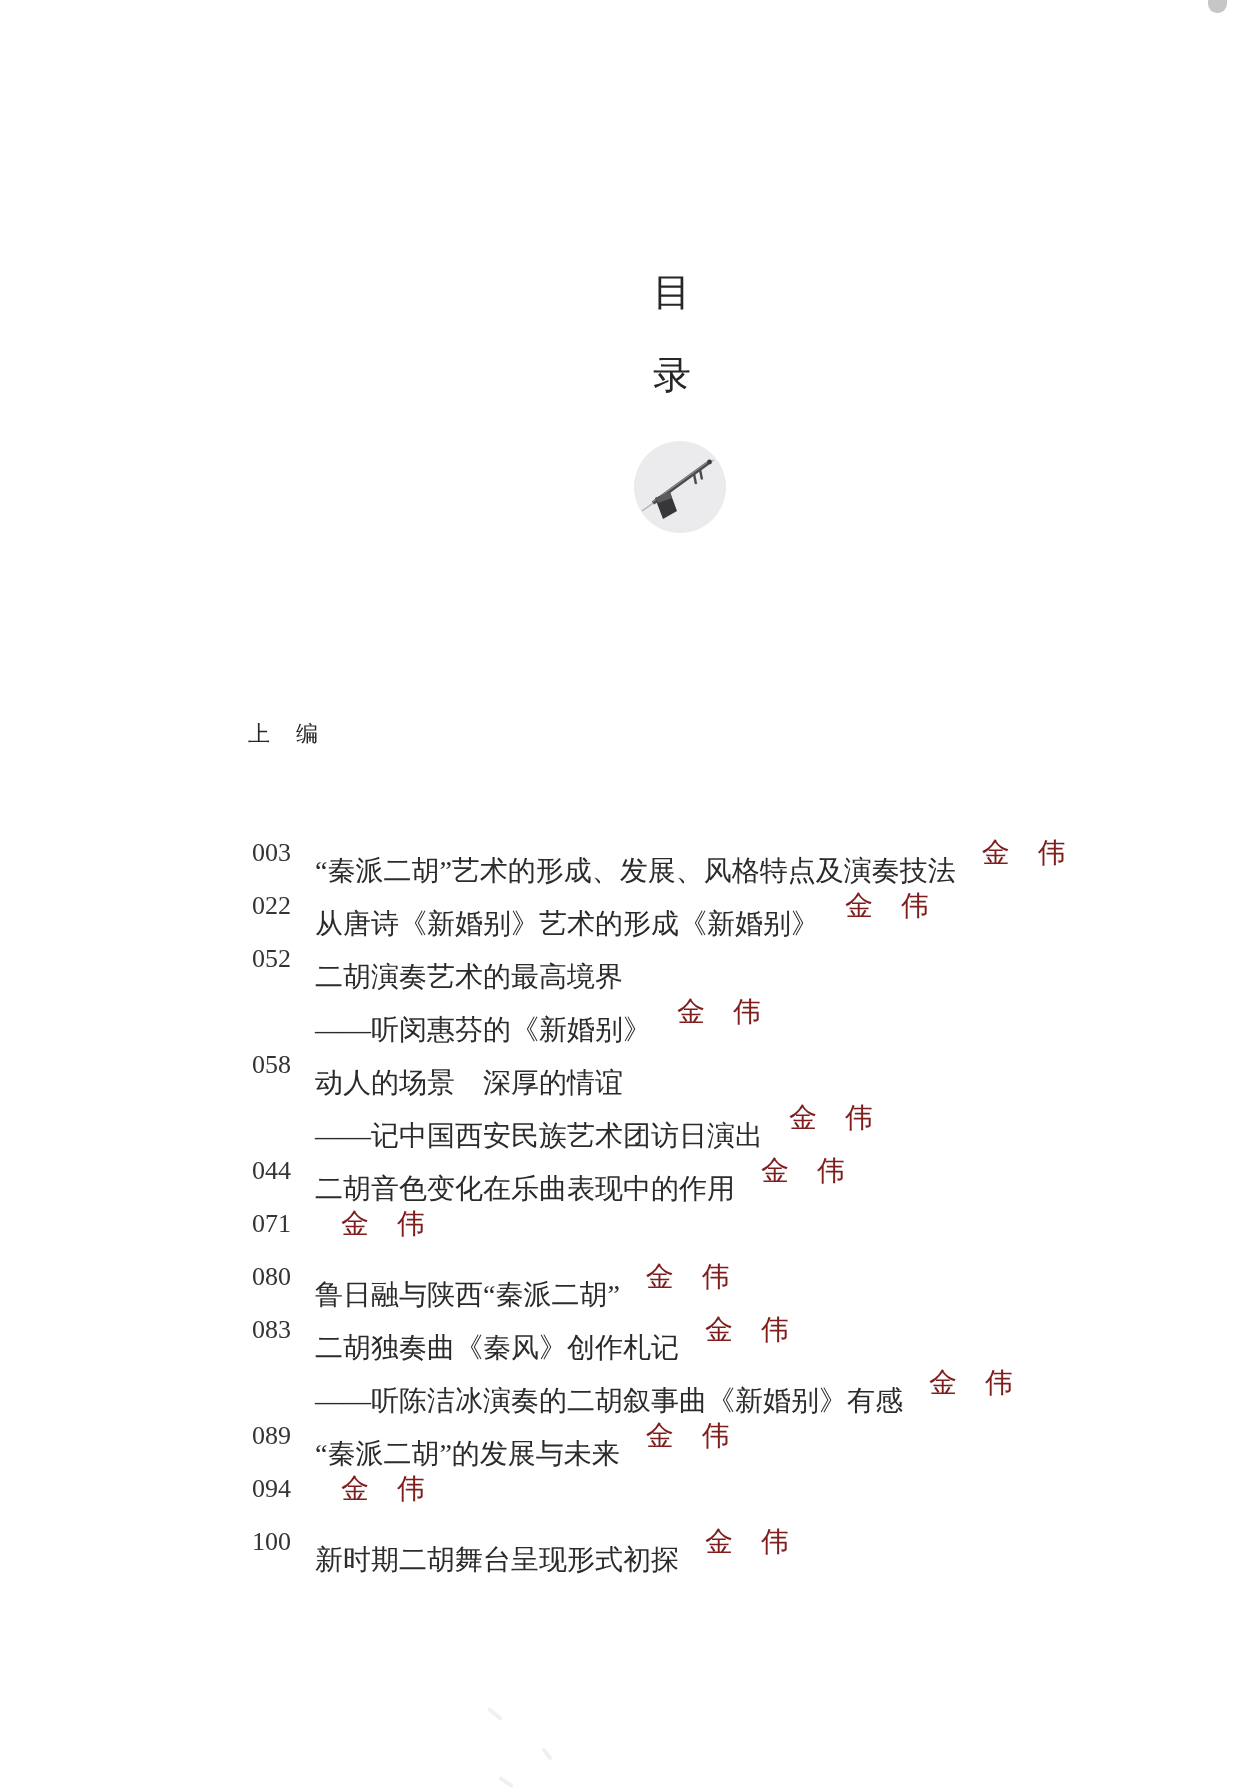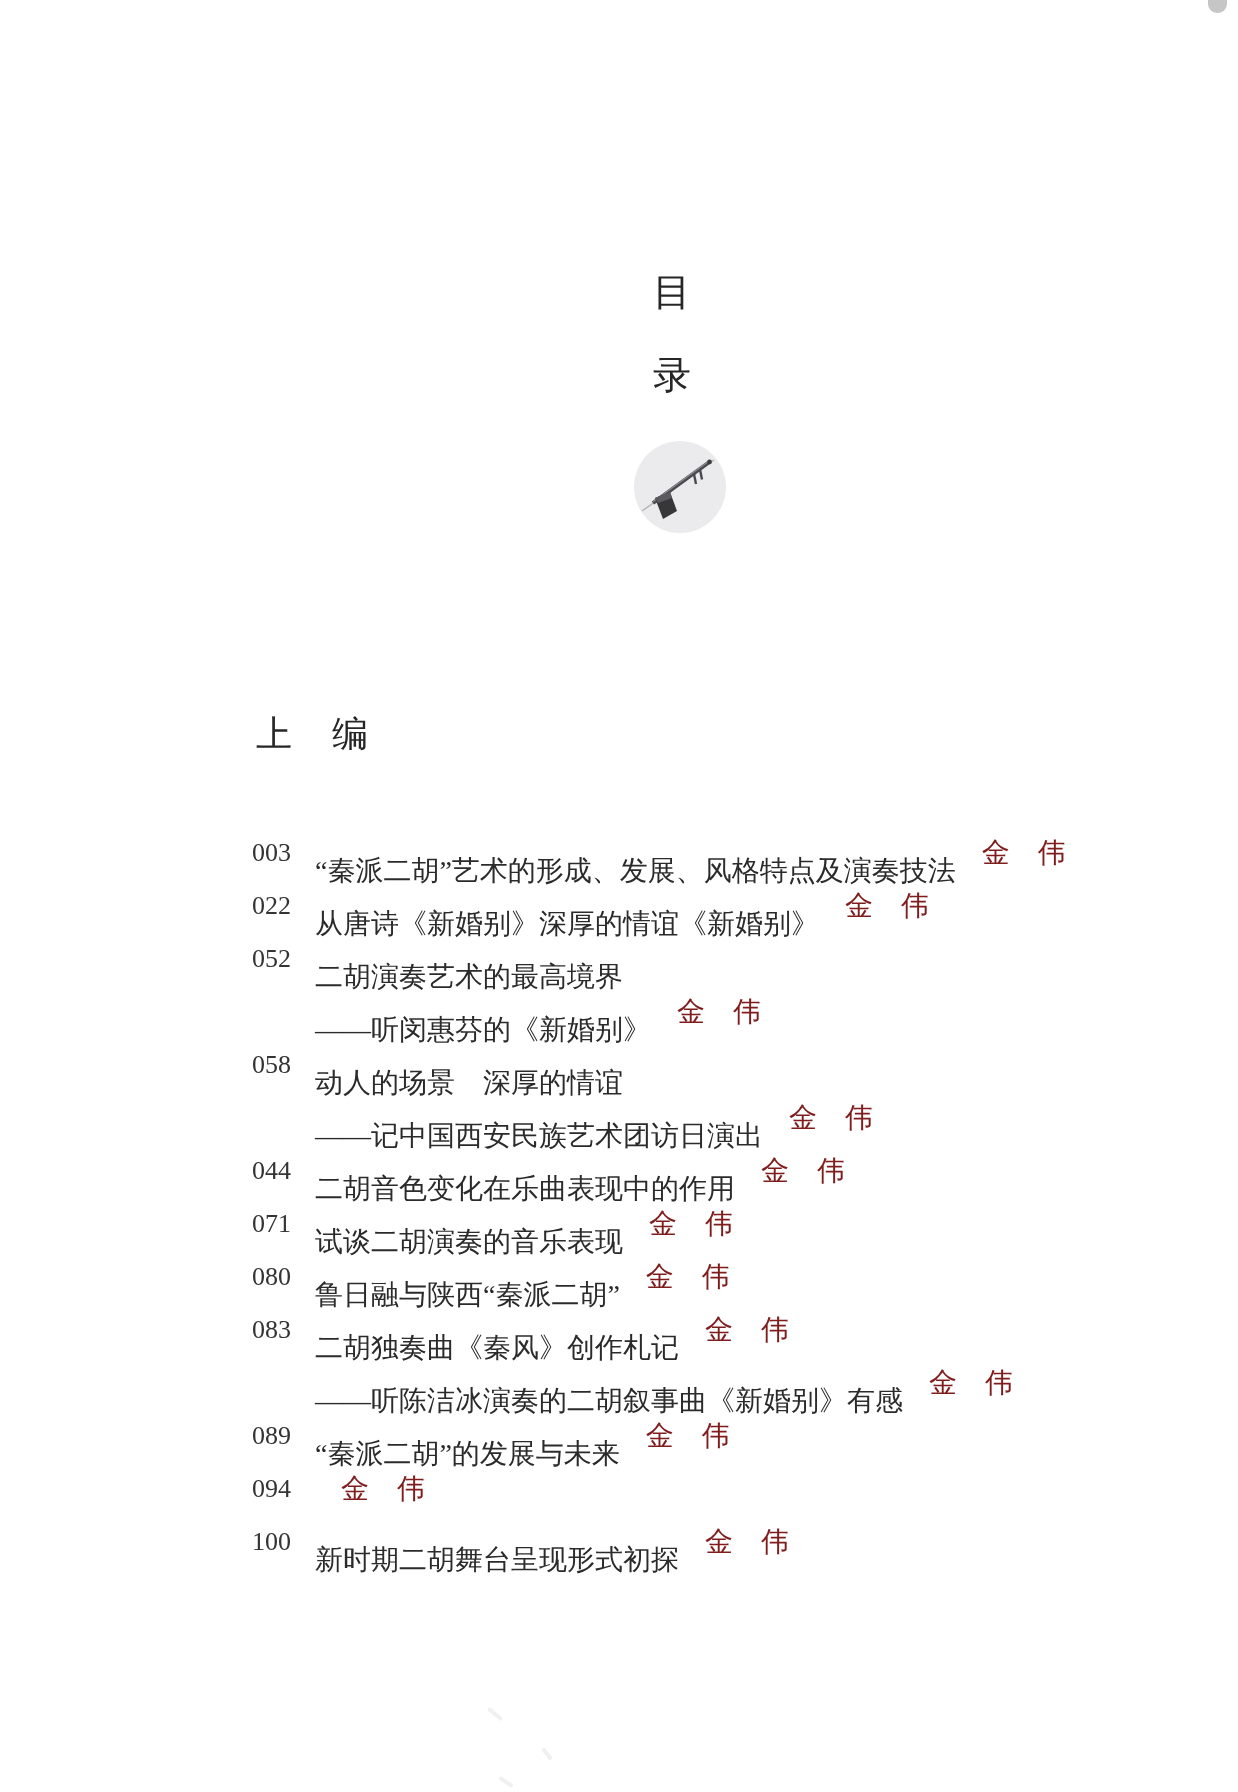--- a/index.html
+++ b/index.html
@@ -24,22 +24,22 @@
   .title-char{
     font-size:38px;line-height:40px;margin-bottom:43px;
     color:#262626;
   }
   
   .emblem{
     position:absolute;left:634px;top:441px;width:92px;height:92px;
   }
   
   .section-heading{
-    position:absolute;left:256px;top:714px;
-    font-size:36px;line-height:40px;color:#262626;
+    position:absolute;left:248px;top:714px;
+    font-size:22px;line-height:40px;color:#262626;
     letter-spacing:2px;
   }
   
   .toc-list{
     position:absolute;left:252px;top:826px;width:900px;
   }
   .toc-row{
     display:flex;align-items:center;
     height:53px;font-size:28px;line-height:34px;
     white-space:nowrap;
@@ -94,21 +94,21 @@
   <div class="toc-list">
 
       <div class="toc-row">
         <span class="num">003</span>
         <span class="title">“秦派二胡”艺术的形成、发展、风格特点及演奏技法</span>
         <span class="author">金　伟</span>
       </div>
 
       <div class="toc-row">
         <span class="num">022</span>
-        <span class="title">从唐诗《新婚别》深厚的情谊《新婚别》</span>
+        <span class="title">从唐诗《新婚别》艺术的形成《新婚别》</span>
         <span class="author">金　伟</span>
       </div>
 
       <div class="toc-row">
         <span class="num">052</span>
         <span class="title">二胡演奏艺术的最高境界</span>
         <span class="author"></span>
       </div>
 
       <div class="toc-row">
@@ -130,21 +130,20 @@
       </div>
 
       <div class="toc-row">
         <span class="num">044</span>
         <span class="title">二胡音色变化在乐曲表现中的作用</span>
         <span class="author">金　伟</span>
       </div>
 
       <div class="toc-row">
         <span class="num">071</span>
-        <span class="title">试谈二胡演奏的音乐表现</span>
         <span class="author">金　伟</span>
       </div>
 
       <div class="toc-row">
         <span class="num">080</span>
         <span class="title">鲁日融与陕西“秦派二胡”</span>
         <span class="author">金　伟</span>
       </div>
 
       <div class="toc-row">

